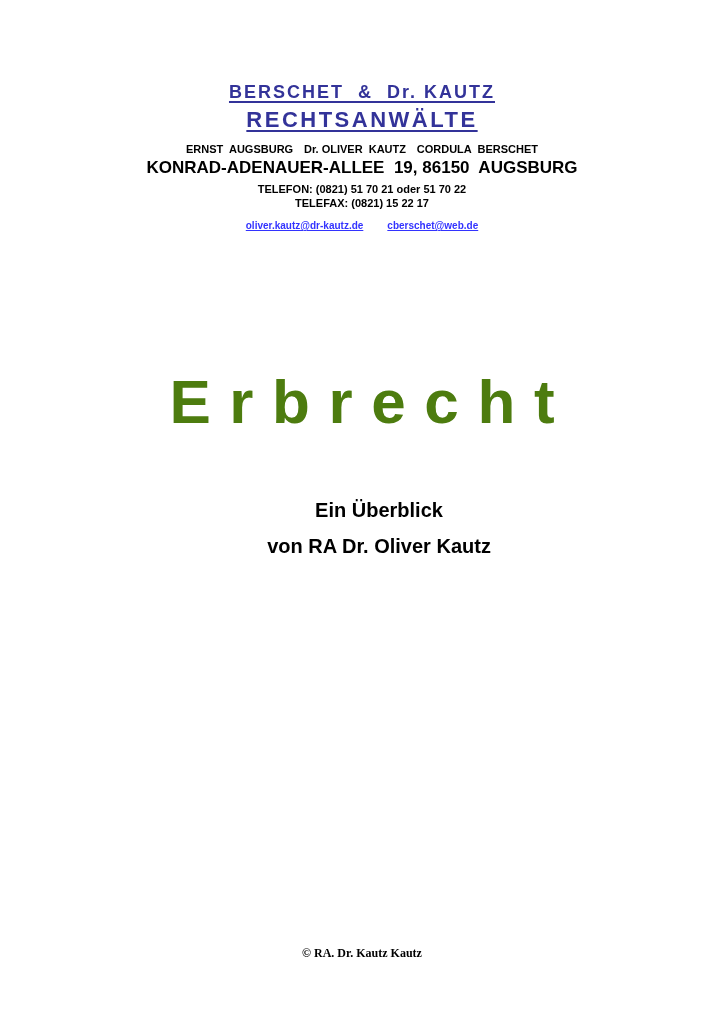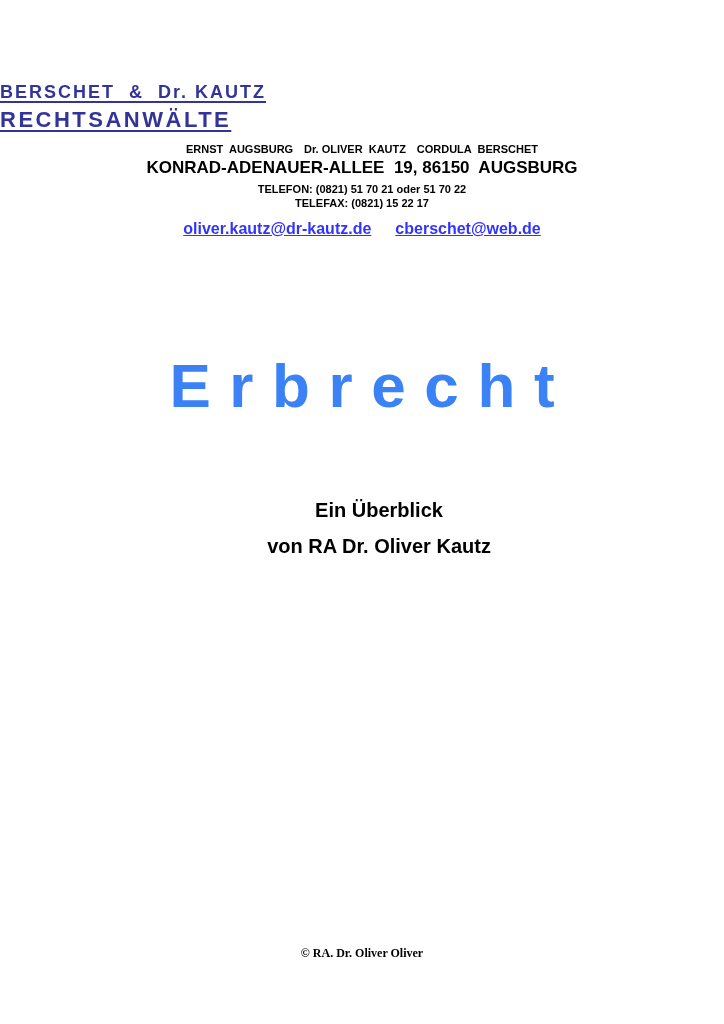--- a/index.html
+++ b/index.html
@@ -15,21 +15,21 @@
     background: #ffffff;
     font-family: "Liberation Sans", sans-serif;
     color: #000000;
     overflow: hidden;
   }
   
   .firm-line {
     position: absolute;
     left: 0;
     right: 0;
-    text-align: left;
+    text-align: center;
     color: #333399;
     font-weight: bold;
     text-decoration: underline;
     text-decoration-thickness: 2px;
     text-underline-offset: 3px;
     white-space: pre;
   }
   .firm-line1 {
     top: 82px;
     font-size: 18px;
@@ -76,38 +76,38 @@
     position: absolute;
     top: 220px;
     left: 0;
     right: 0;
     display: flex;
     justify-content: center;
     gap: 24px;
   }
   .email-link {
     color: #3333FF;
-    font-size: 16px;
+    font-size: 10px;
     font-weight: bold;
     text-decoration: underline;
     cursor: pointer;
   }
   
   .doc-title {
     position: absolute;
-    top: 350px;
+    top: 366px;
     left: 0;
     right: 0;
     margin: 0;
     text-align: center;
     font-size: 62px;
     font-weight: bold;
     letter-spacing: 0.30em;
     padding-left: 0.30em; 
-    color: #3b82f6;
+    color: #4d7c0f;
   }
   .subtitle {
     position: absolute;
     left: 0;
     right: 0;
     text-align: center;
     font-size: 20px;
     font-weight: bold;
     padding-left: 34px;
   }
@@ -150,15 +150,15 @@
       <a class="email-link" href="#">cberschet@web.de</a>
     </div>
   </header>
 
   <main>
     <h1 class="doc-title">Erbrecht</h1>
     <div class="subtitle subtitle-1">Ein Überblick</div>
     <div class="subtitle subtitle-2">von RA Dr. Oliver Kautz</div>
   </main>
 
-  <footer class="footer">© RA. Dr. Oliver Oliver</footer>
+  <footer class="footer">© RA. Dr. Kautz Kautz</footer>
 
 </div>
 
 </body></html>

